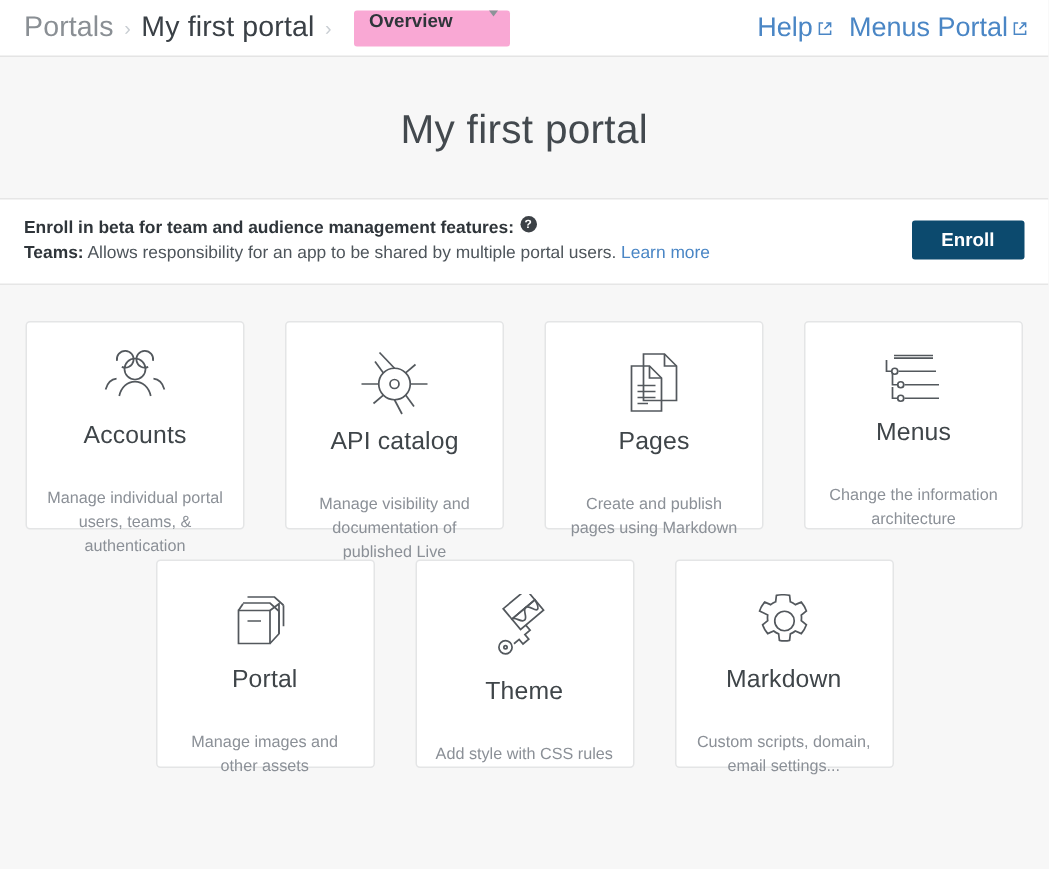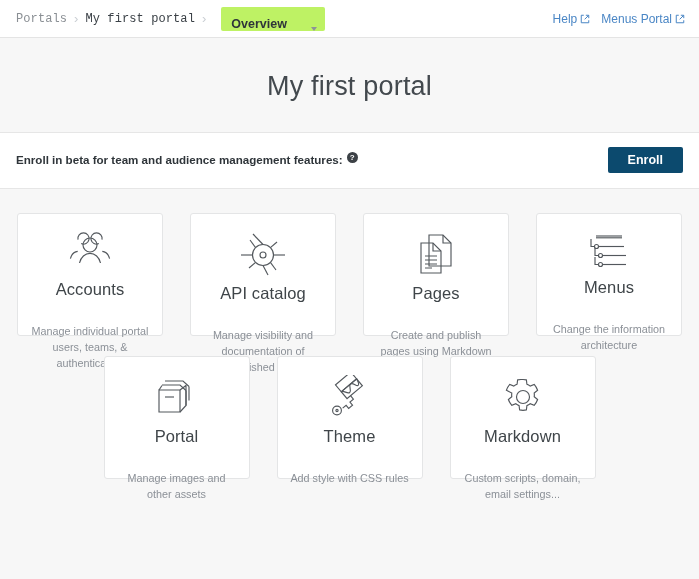--- a/index.html
+++ b/index.html
@@ -20,41 +20,40 @@
     height: 38px;
     background: #ffffff;
     border-bottom: 1px solid #e4e4e4;
     display: flex;
     align-items: center;
     padding: 0 14px 0 16px;
     position: relative;
   }
   .crumbs { display: flex; align-items: center; gap: 0; }
   .crumb {
-    font-size: 12px;
+    font-size: 19px;
     color: #8a8f94;
     text-decoration: none;
     letter-spacing: .1px;
-    font-family: Liberation Mono, monospace;
   }
   .crumb.strong { color: #3a4046; }
   .crumb-sep {
     color: #c9ced3;
     font-size: 13px;
     margin: 0 7px;
     line-height: 1;
   }
   .chip {
     margin-left: 8px;
-    background: #bef264;
+    background: #f9a8d4;
     border-radius: 2px;
     height: 24px;
     min-width: 104px;
     display: flex;
-    align-items: flex-end;
+    align-items: flex-start;
     justify-content: space-between;
     padding: 0 8px 0 10px;
     cursor: pointer;
   }
   .chip-label {
     font-size: 12.5px;
     color: #2f353a;
     font-weight: bold;
   }
   .caret {
@@ -64,21 +63,21 @@
     border-top: 4px solid #8d9398;
     margin-left: 22px;
   }
   .topright {
     margin-left: auto;
     display: flex;
     align-items: center;
     gap: 11px;
   }
   .toplink {
-    font-size: 12px;
+    font-size: 18px;
     color: #4a86c5;
     text-decoration: none;
     display: inline-flex;
     align-items: center;
     gap: 3px;
     cursor: pointer;
   }
   .extico { display: block; }
 
   
@@ -155,21 +154,21 @@
     padding: 24px 0 0;
   }
   .card-row {
     display: flex;
     justify-content: center;
     gap: 27px;
   }
   .card-row + .card-row { margin-top: 20px; }
   .card {
     width: 146px;
-    height: 123px;
+    height: 139px;
     background: #ffffff;
     border: 1px solid #e4e5e6;
     border-radius: 3px;
     display: flex;
     flex-direction: column;
     align-items: center;
     padding-top: 18px;
     cursor: pointer;
   }
   .card-icon {
@@ -230,20 +229,23 @@
 <div class="title-wrap">
   <h1 class="page-title">My first portal</h1>
 </div>
 
 <div class="banner">
   <div class="banner-text">
     <div class="banner-head">
       <span>Enroll in beta for team and audience management features:</span>
       <span class="qmark">?</span>
     </div>
+    <div class="banner-row">
+      <b>Teams:</b><span> Allows responsibility for an app to be shared by multiple portal users. </span><a class="learn">Learn more</a>
+    </div>
   </div>
   <button class="enroll-btn">Enroll</button>
 </div>
 
 <div class="cards">
 
   <div class="card-row">
 
     <div class="card">
       <div class="card-icon">

